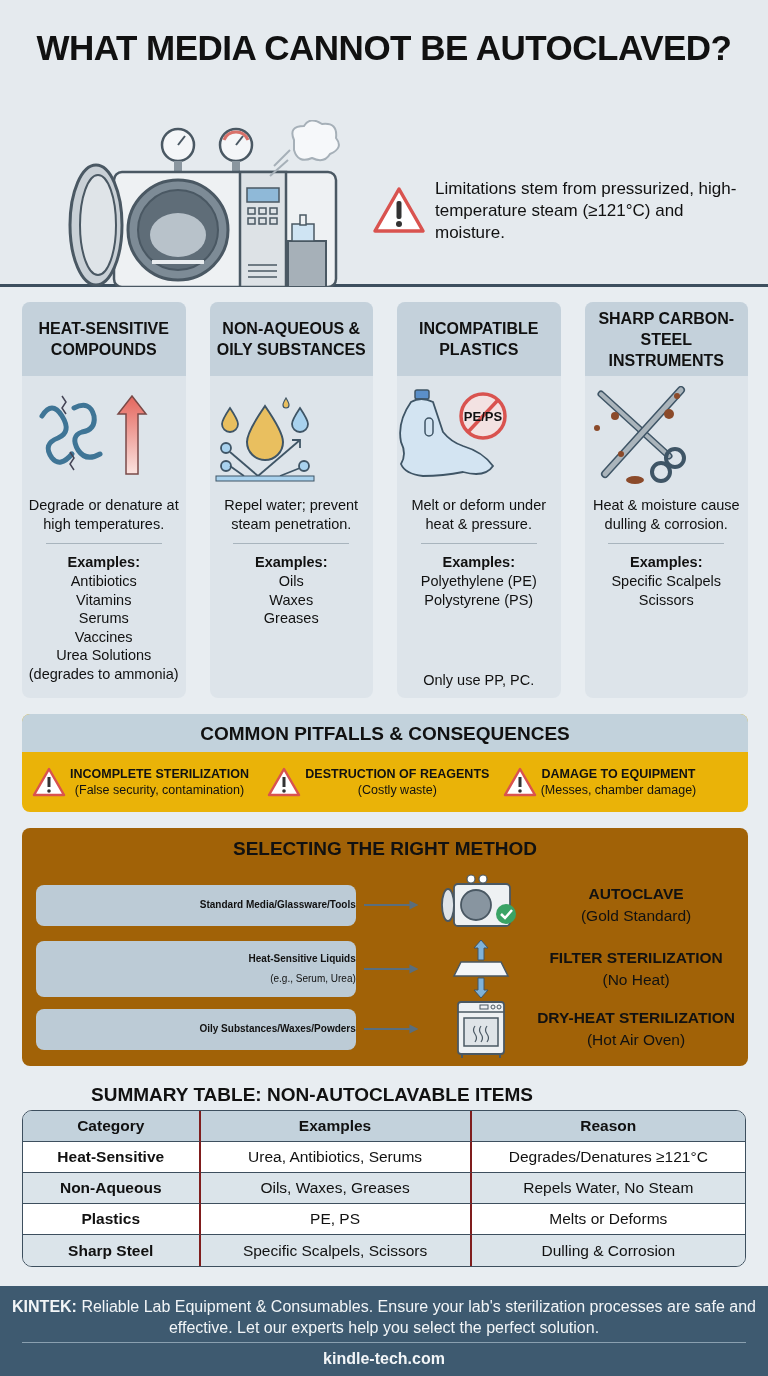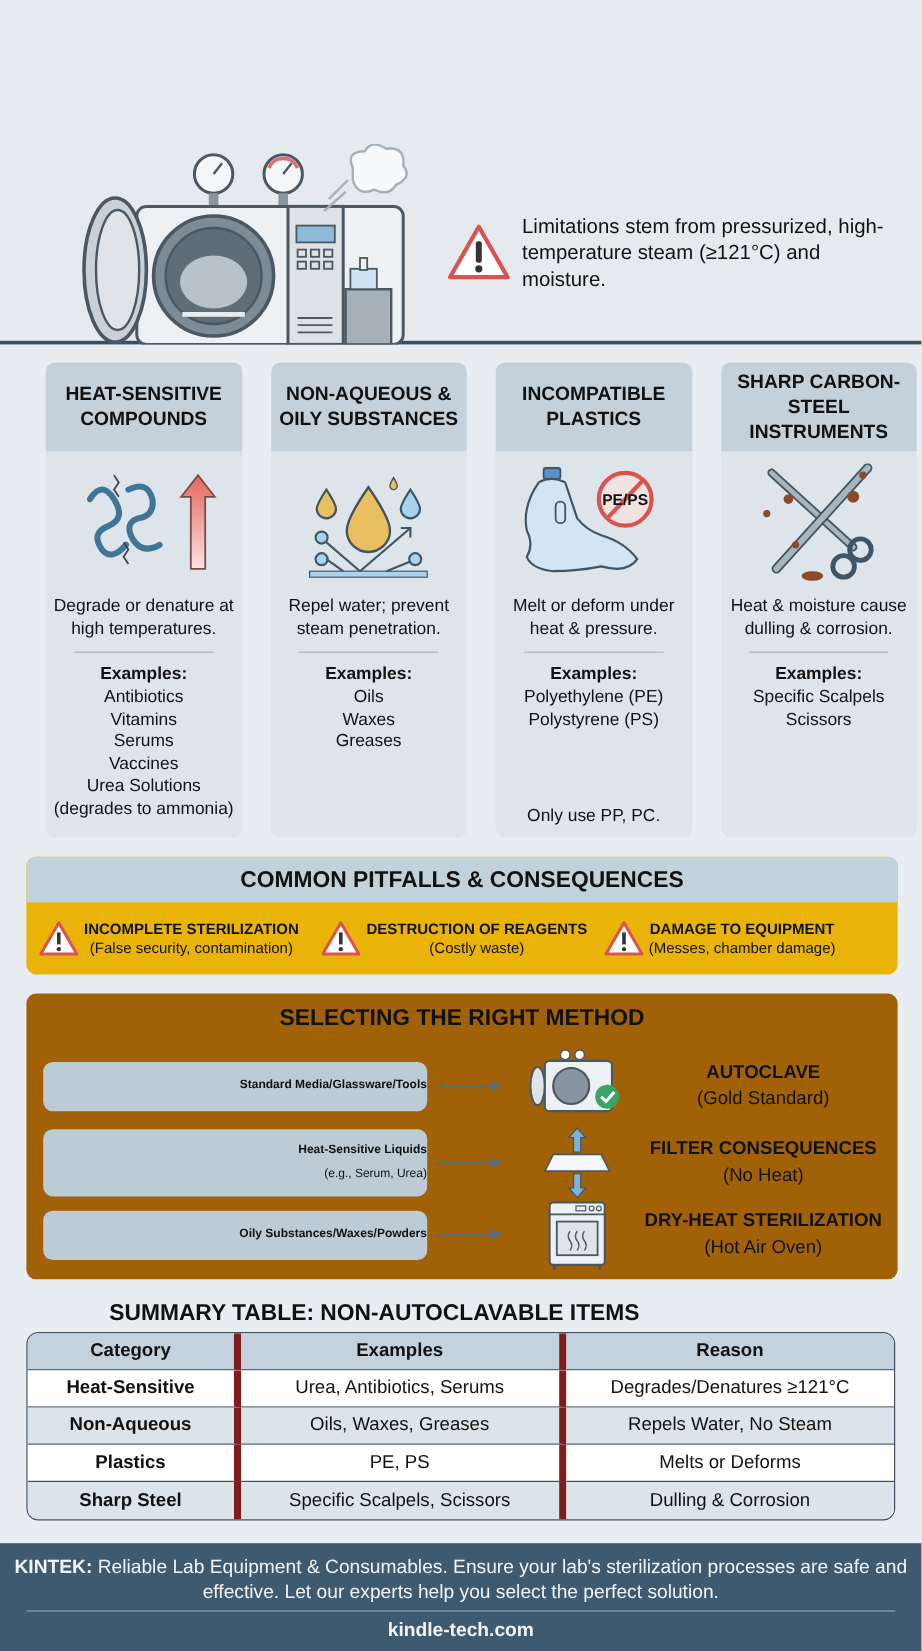--- a/index.html
+++ b/index.html
@@ -3,24 +3,24 @@
 <meta charset="utf-8">
 <style>
 *{box-sizing:border-box;margin:0;padding:0}
 body{width:768px;height:1376px;background:#e8edf1;font-family:"Liberation Sans",sans-serif;color:#111;overflow:hidden;position:relative}
 .hero{position:absolute;left:0;top:0;width:768px;height:287px;background:#e5eaee;border-bottom:3px solid #3d4f5e}
 .title{position:absolute;top:28px;left:0;width:768px;text-align:center;font-weight:bold;font-size:35px;letter-spacing:-0.5px;color:#111}
 .subtitle{position:absolute;top:70px;left:0;width:768px;text-align:center;font-size:24px;color:#1a1a1a}
 .hero-art{position:absolute;left:62px;top:120px;width:280px;height:167px}
 .warn-big{position:absolute;left:372px;top:185px;width:54px;height:50px}
 .limit-text{position:absolute;left:435px;top:178px;width:320px;font-size:17px;line-height:22px;color:#111}
-.cats{position:absolute;top:302px;left:38px;width:726px;display:flex;gap:24px}
+.cats{position:absolute;top:302px;left:22px;width:726px;display:flex;gap:24px}
 .cat{width:174px;height:396px;background:#dde4ea;border-radius:8px;overflow:hidden;position:relative}
 .cat-head{height:74px;background:#c4d1db;display:flex;align-items:center;justify-content:center;text-align:center;font-weight:bold;font-size:16px;line-height:21px;color:#111;padding:0 6px}
-.cat-icon{height:120px;display:flex;align-items:center;justify-content:center}
+.cat-icon{height:120px;display:flex;align-items:center;justify-content:flex-start}
 .cat-desc{text-align:center;font-size:14.5px;line-height:19px;padding:0 4px;color:#111}
 .cat-rule{width:116px;height:1px;background:#a8b4bd;margin:9px auto 8px}
 .cat-ex-label{text-align:center;font-weight:bold;font-size:14.5px;line-height:20px}
 .cat-ex{text-align:center;font-size:14.5px;line-height:18.5px}
 .cat-note{position:absolute;bottom:10px;left:0;width:100%;text-align:center;font-size:14.5px}
 .pitfalls{position:absolute;top:714px;left:22px;width:726px;height:98px;border-radius:8px;overflow:hidden;background:#eab308}
 .pit-head{height:38px;background:#c2d2dc;text-align:center;font-weight:bold;font-size:19px;line-height:40px}
 .pit-row{display:flex;height:60px;align-items:center;padding:0 10px}
 .pit{display:flex;align-items:center;flex:1}
 .pit svg{flex:none;width:34px;height:30px;margin-right:4px}
@@ -30,36 +30,37 @@
 .method-title{position:absolute;top:10px;width:100%;text-align:center;font-weight:bold;font-size:19px}
 .mrow{position:absolute;left:14px;width:700px;display:flex;align-items:center}
 .mbox{width:352px;background:#bccbd6;border-radius:8px;display:flex;flex-direction:column;align-items:flex-end;justify-content:center;text-align:center;font-size:10px;line-height:20px}
 .mbox .b{font-weight:bold}
 .arrow{width:62px;height:12px;margin-left:8px;position:relative}
 .micon{width:90px;height:62px;margin-left:16px;display:flex;align-items:center;justify-content:center}
 .mres{width:220px;text-align:center;font-size:15.5px;line-height:22px;margin-left:10px}
 .mres .b{font-weight:bold}
 .sum-title{position:absolute;top:1084px;width:624px;text-align:center;font-weight:bold;font-size:19px}
 table{position:absolute;top:1110px;left:22px;width:724px;border-collapse:separate;border-spacing:0;border:1.5px solid #3d4f5e;border-radius:10px;overflow:hidden;font-size:15.5px}
-th,td{height:31px;text-align:center;border-right:6px solid #7f1d1d;border-bottom:1px solid #3d4f5e}
+th,td{height:31px;text-align:center;border-right:2px solid #7f1d1d;border-bottom:1px solid #3d4f5e}
 th:last-child,td:last-child{border-right:none}
 tr:last-child td{border-bottom:none}
 th{background:#c3d2dc;font-weight:bold}
 tbody tr:nth-child(odd) td{background:#fff}
 tbody tr:nth-child(even) td{background:#dbe4ea}
 td:first-child{font-weight:bold}
 .footer{position:absolute;top:1286px;left:0;width:768px;height:90px;background:#3e5a70;color:#f2f5f7;text-align:center}
 .footer-text{position:absolute;top:10px;left:0;width:768px;font-size:16px;line-height:21px}
 .footer-rule{position:absolute;top:56px;left:22px;width:724px;height:1px;background:#8aa0b0}
 .footer-url{position:absolute;top:64px;width:768px;font-weight:bold;font-size:16px}
 </style>
 </head>
 <body>
 
 <div class="hero">
+  <div class="title">WHAT MEDIA CANNOT BE AUTOCLAVED?</div>
   <svg class="hero-art" viewBox="0 0 280 167">
     <circle cx="116" cy="25" r="16" fill="#f4f6f8" stroke="#4a5863" stroke-width="2.5"></circle>
     <line x1="116" y1="25" x2="123" y2="16" stroke="#4a5863" stroke-width="2"></line>
     <rect x="112" y="41" width="8" height="12" fill="#8a969f"></rect>
     <circle cx="174" cy="25" r="16" fill="#f4f6f8" stroke="#4a5863" stroke-width="2.5"></circle>
     <path d="M162 20 A13 13 0 0 1 186 20" fill="none" stroke="#d9716a" stroke-width="3"></path>
     <line x1="174" y1="25" x2="181" y2="16" stroke="#4a5863" stroke-width="2"></line>
     <rect x="170" y="41" width="8" height="12" fill="#8a969f"></rect>
     <rect x="52" y="52" width="222" height="115" rx="8" fill="#eef1f3" stroke="#4a5863" stroke-width="2.5"></rect>
     <rect x="178" y="52" width="46" height="115" fill="#dde2e6" stroke="#4a5863" stroke-width="2.5"></rect>
@@ -279,21 +280,21 @@
         <path d="M50 1 L60 6 L50 11 Z" fill="#5a6e7d"></path>
       </svg>
     <div class="micon">
       <svg width="90" height="62" viewBox="0 0 90 62">
         <path d="M25 24 L65 24 L72 38 L18 38 Z" fill="#f4f6f8" stroke="#4a5863" stroke-width="1.5"></path>
         <path d="M45 2 L52 10 L48 10 L48 22 L42 22 L42 10 L38 10 Z" fill="#7fb2d9" stroke="#3f5566" stroke-width="1"></path>
         <path d="M45 60 L52 52 L48 52 L48 40 L42 40 L42 52 L38 52 Z" fill="#7fb2d9" stroke="#3f5566" stroke-width="1"></path>
       </svg>
     </div>
     <div class="mres">
-        <div class="b">FILTER CONSEQUENCES</div>
+        <div class="b">FILTER STERILIZATION</div>
         <div>(No Heat)</div>
       </div>
   </div>
 
   <div class="mrow" style="top:170px">
     <div class="mbox" style="height:41px">
         <div class="b">Oily Substances/Waxes/Powders</div>
       </div>
     <svg class="arrow" viewBox="0 0 62 12">
         <line x1="0" y1="6" x2="52" y2="6" stroke="#5a6e7d" stroke-width="2"></line>

